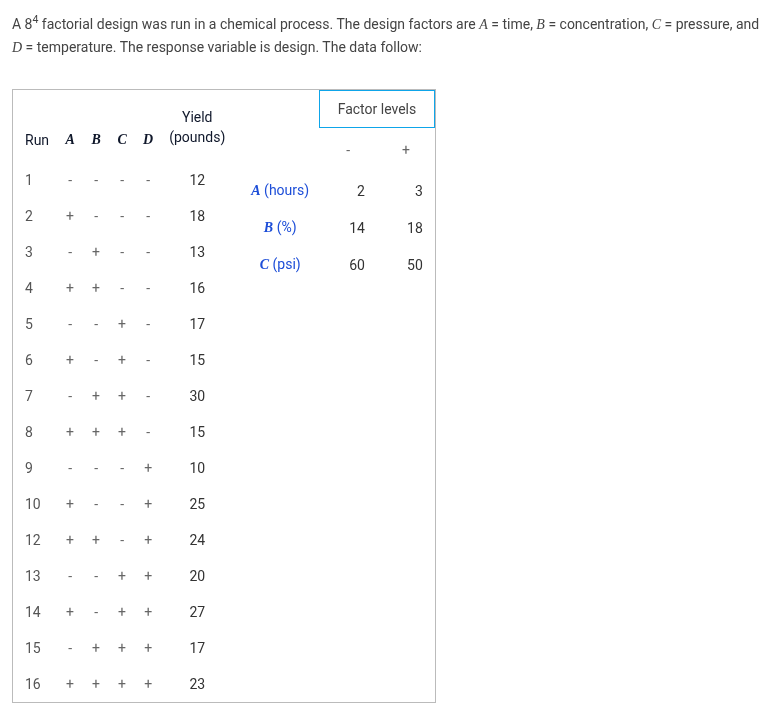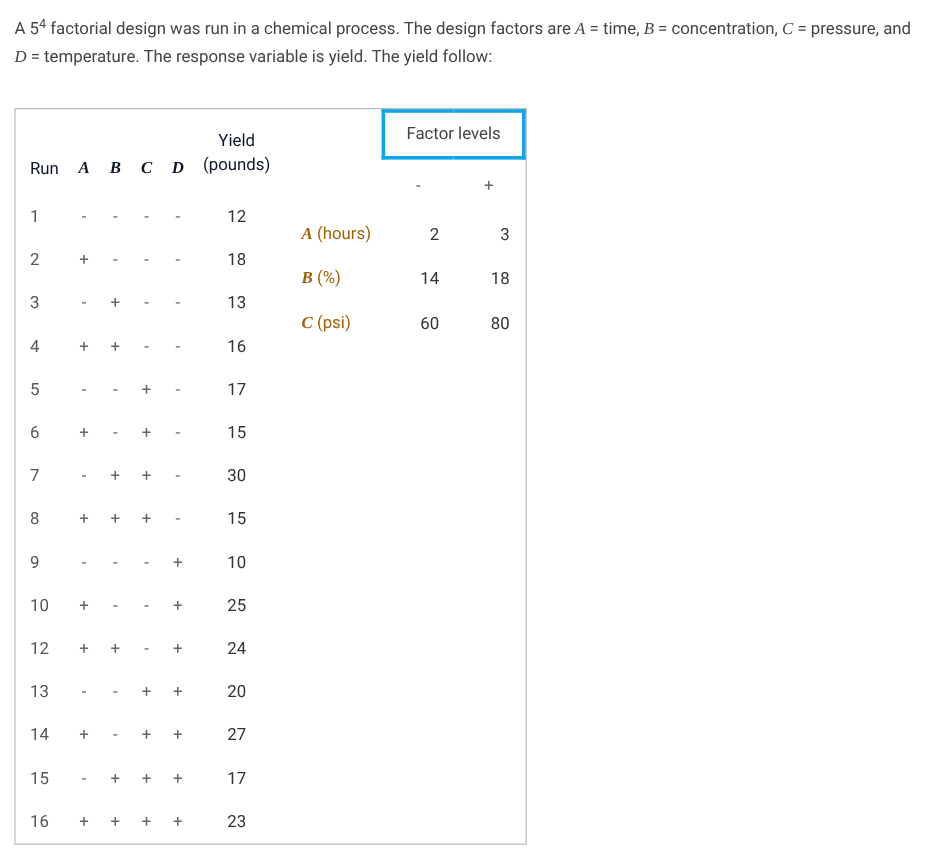--- a/index.html
+++ b/index.html
@@ -82,51 +82,51 @@
     }
     
     .factor-levels {
       margin-left: 8px;
       margin-top: 0;
     }
     .factor-levels th, .factor-levels td {
       padding: 10px 10px;
     }
     .factor-levels .fl-title {
-      border: 3px solid #0ea5e9;
+      border: 1px solid #0ea5e9;
       padding: 10px 18px;
       color: #444;
       text-align: center;
     }
     .factor-levels .sub-head {
       color: #666;
       padding-top: 14px;
       padding-bottom: 14px;
     }
     .factor-levels .fname {
-      text-align: left;
+      text-align: center;
       white-space: nowrap;
-      color: #a16207;
+      color: #1d4ed8;
     }
     .factor-levels .fname .italic {
       font-weight: 600;
     }
     .factor-levels td.val {
       text-align: right;
       padding-right: 12px;
       color: #333;
     }
   </style>
 </head>
 <body>
 
 
 
 <p class="intro">
-  <span>A 5</span><sup>4</sup><span> factorial design was run in a chemical process. The design factors are </span><em class="italic">A</em><span> = time, </span><em class="italic">B</em><span> = concentration, </span><em class="italic">C</em><span> = pressure, and </span><em class="italic">D</em><span> = temperature. The response variable is yield. The yield follow:</span>
+  <span>A 8</span><sup>4</sup><span> factorial design was run in a chemical process. The design factors are </span><em class="italic">A</em><span> = time, </span><em class="italic">B</em><span> = concentration, </span><em class="italic">C</em><span> = pressure, and </span><em class="italic">D</em><span> = temperature. The response variable is design. The data follow:</span>
 </p>
 
 <div class="table-wrap">
   <div class="layout">
 
     <table class="design-table">
       <thead>
         <tr>
           <th class="run-head">Run</th>
           <th class="factor-h">A</th>
@@ -282,21 +282,21 @@
             <td class="val">3</td>
           </tr>
           <tr>
             <td class="fname"><span class="italic">B</span> (%)</td>
             <td class="val">14</td>
             <td class="val">18</td>
           </tr>
           <tr>
             <td class="fname"><span class="italic">C</span> (psi)</td>
             <td class="val">60</td>
-            <td class="val">80</td>
+            <td class="val">50</td>
           </tr>
         </tbody>
     </table>
 
   </div>
 </div>
 
 
 
 

